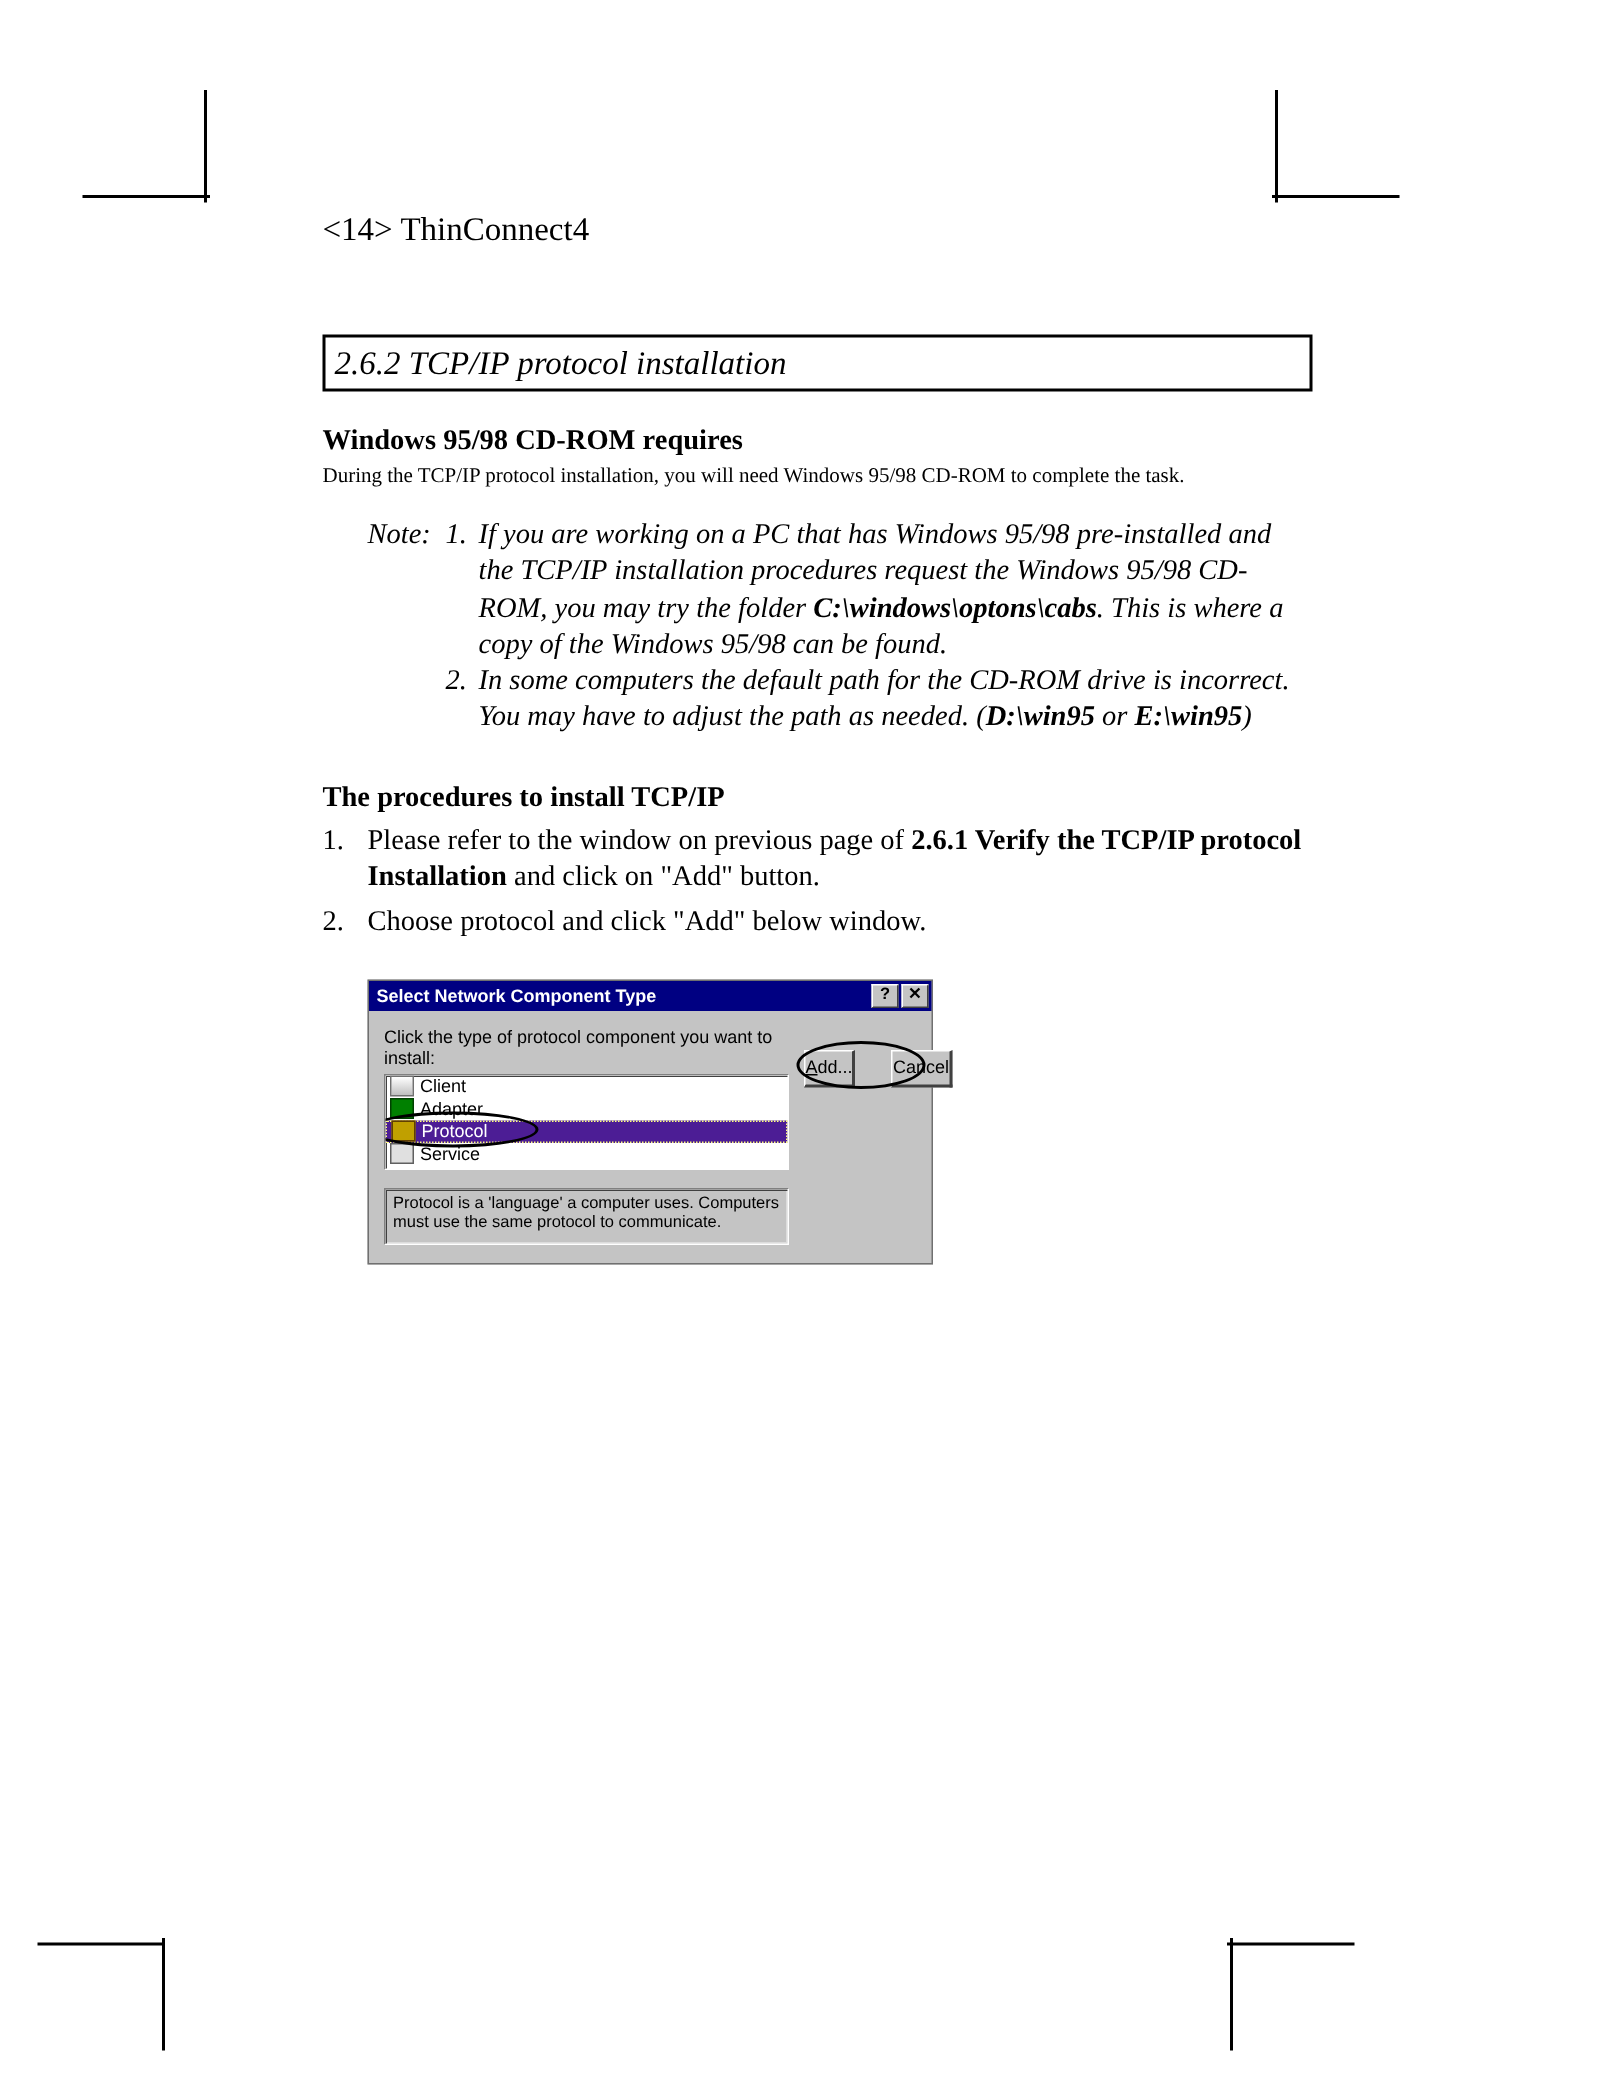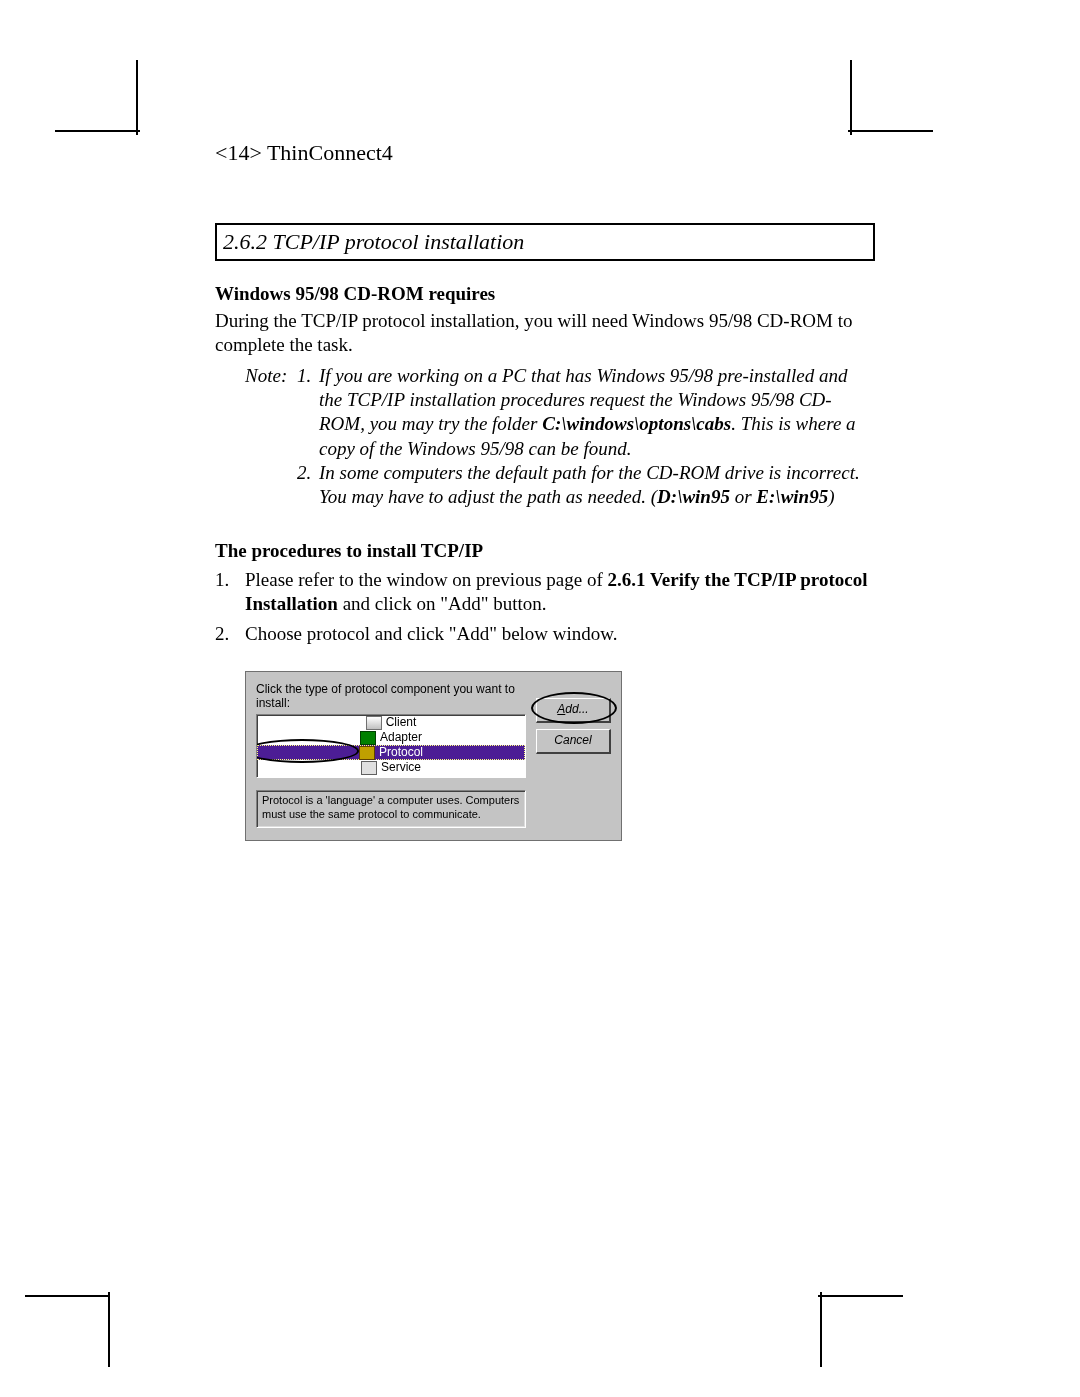--- a/index.html
+++ b/index.html
@@ -42,23 +42,23 @@
     font-size: 22px;
     margin-bottom: 22px;
     font-style: italic;
   }
   .sub-heading {
     font-weight: bold;
     font-size: 19px;
     margin-bottom: 4px;
   }
   .body-text {
-    font-size: 19px;
+    font-size: 14px;
     line-height: 1.28;
-    margin-bottom: 6px;
+    margin-bottom: 18px;
   }
   .note-block {
     margin-left: 30px;
     font-style: italic;
     font-size: 19px;
     line-height: 1.28;
   }
   .note-row { display: flex; }
   .note-label { width: 52px; flex-shrink: 0; }
   .note-num { width: 22px; flex-shrink: 0; }
@@ -126,26 +126,25 @@
     border-right: 1px solid #fff;
     border-bottom: 1px solid #fff;
     box-shadow: inset 1px 1px 0 #404040;
     height: 62px;
     overflow: hidden;
     margin-bottom: 12px;
   }
   .list-item {
     display: flex;
     align-items: center;
-    padding: 0 20px;
+    padding: 0 3px;
     height: 15px;
     line-height: 15px;
     color: #000;
     position: relative;
-    justify-content: center;
   }
   .list-item.selected {
     background: #4c1d95;
     color: #fff;
     border: 1px dotted #ffff80;
     height: 13px;
     line-height: 13px;
   }
   .li-icon {
     width: 14px; height: 12px;
@@ -170,24 +169,22 @@
     border-bottom: 1px solid #fff;
     box-shadow: inset 1px 1px 0 #404040, inset -1px -1px 0 #dcdcdc;
     padding: 3px 5px;
     height: 30px;
     font-size: 11px;
     line-height: 1.2;
   }
   .dlg-right {
     width: 75px;
     display: flex;
-    flex-direction: column;
-    gap: 6px;
+    gap: 24px;
     padding-top: 16px;
-    font-style: italic;
   }
   .win-button {
     background: #c4c4c4;
     border-top: 1px solid #fff;
     border-left: 1px solid #fff;
     border-right: 2px solid #404040;
     border-bottom: 2px solid #404040;
     height: 22px;
     text-align: center;
     line-height: 20px;
@@ -243,20 +240,25 @@
     </span>
   </div>
   <div class="ol-item">
     <span class="ol-num">2.</span>
     <span class="ol-text">
       <span>Choose protocol and click "Add" below window.</span>
     </span>
   </div>
 
   <div class="dialog-wrap">
+    <div class="dlg-title">
+      <span class="dlg-title-text">Select Network Component Type</span>
+      <span class="dlg-btn-sq">?</span>
+      <span class="dlg-btn-sq">✕</span>
+    </div>
     <div class="dlg-body">
       <div class="dlg-left">
         <div class="dlg-instruction">Click the type of protocol component you want to install:</div>
         <div class="listbox" style="position:relative;">
           <div class="list-item">
             <span class="li-icon icon-client"></span>
             <span>Client</span>
           </div>
           <div class="list-item">
             <span class="li-icon icon-adapter"></span>

